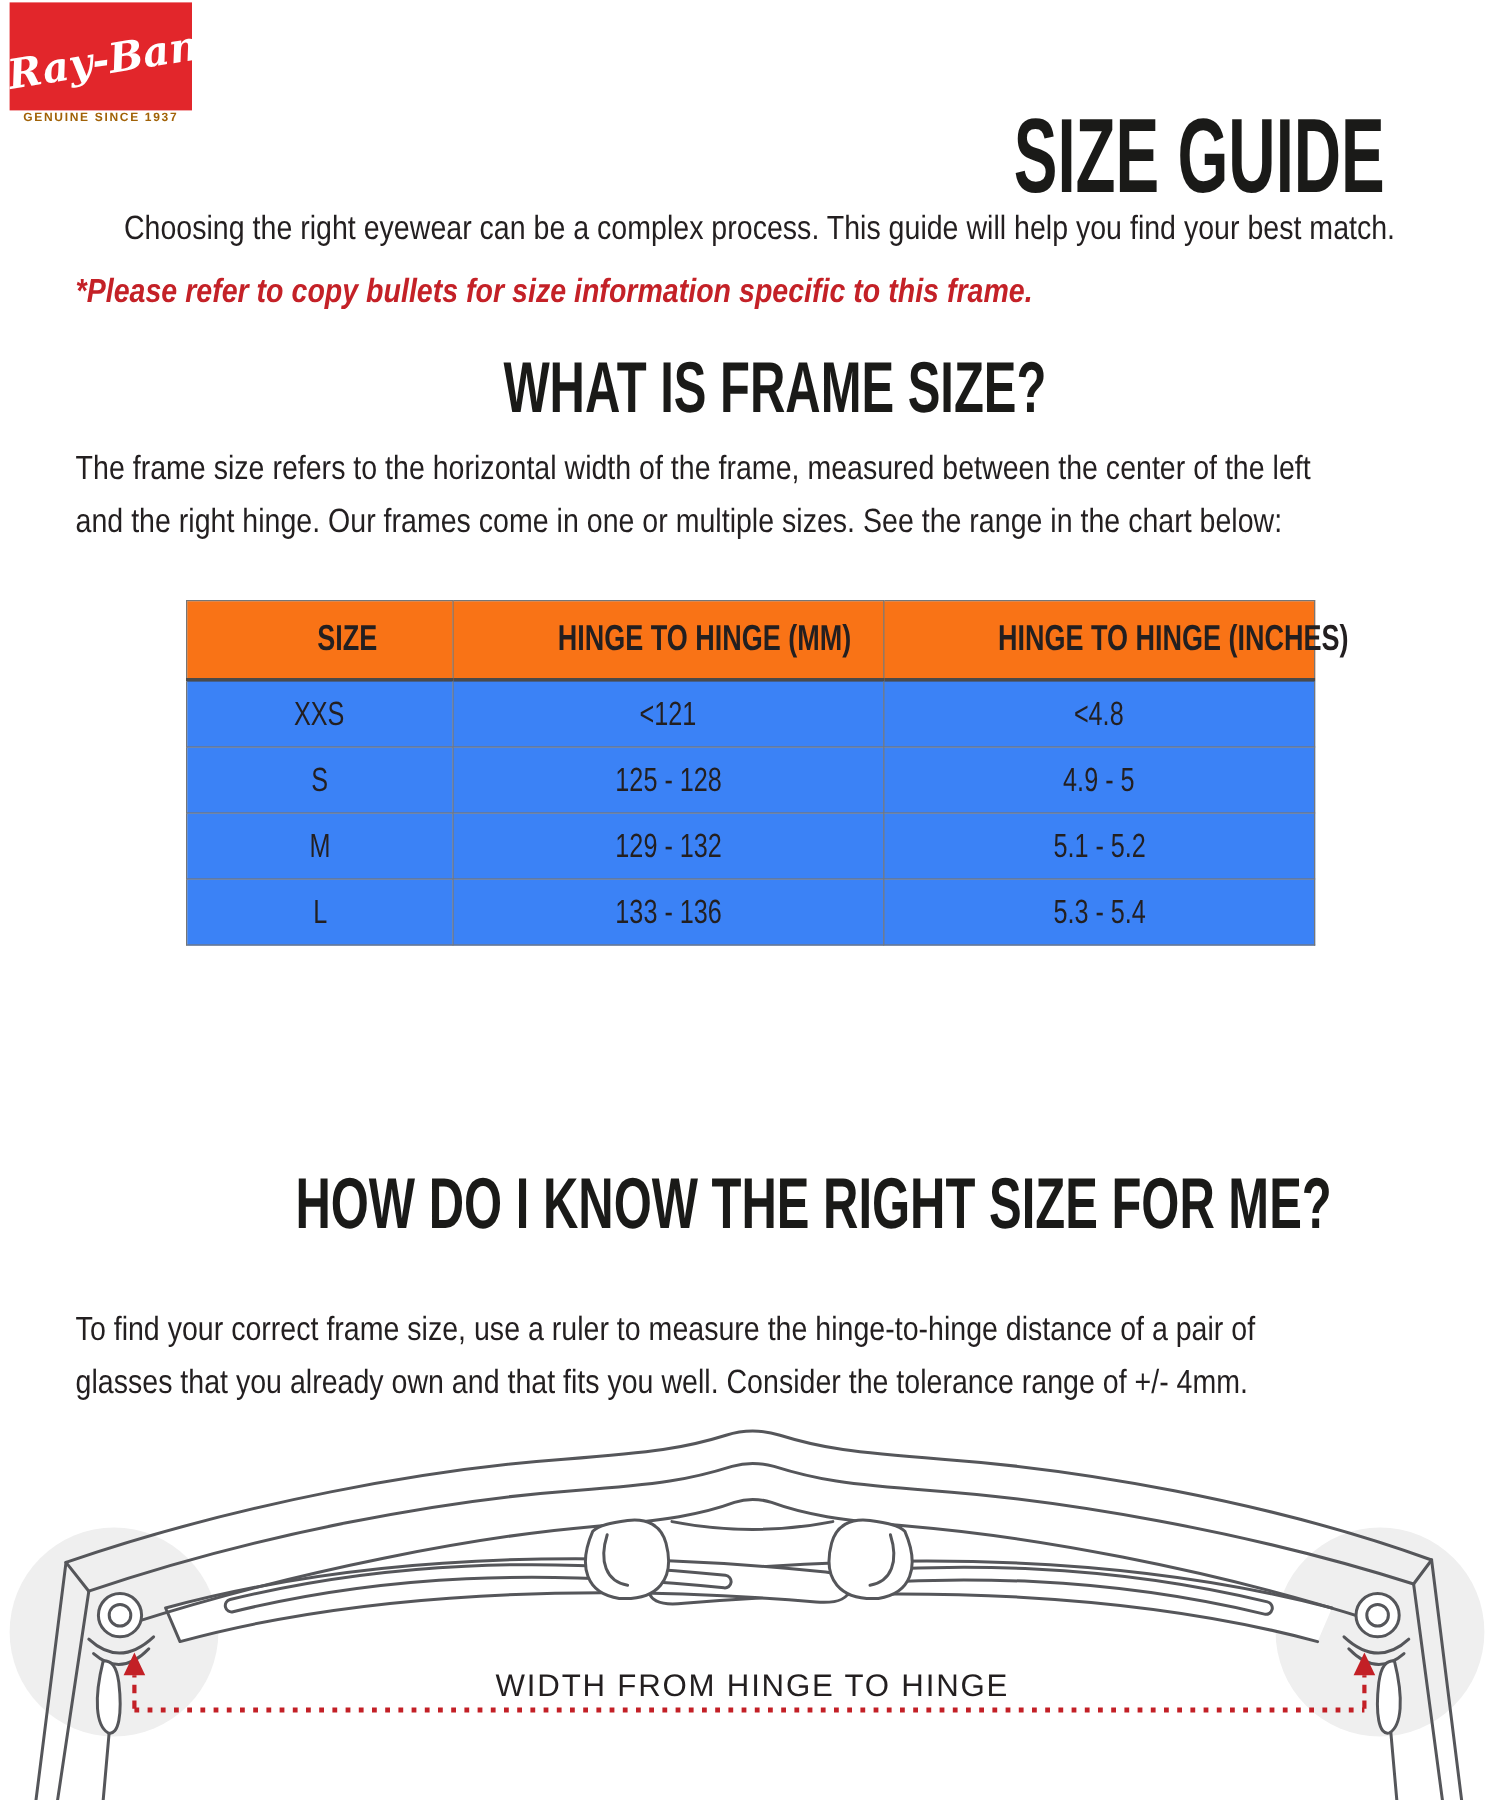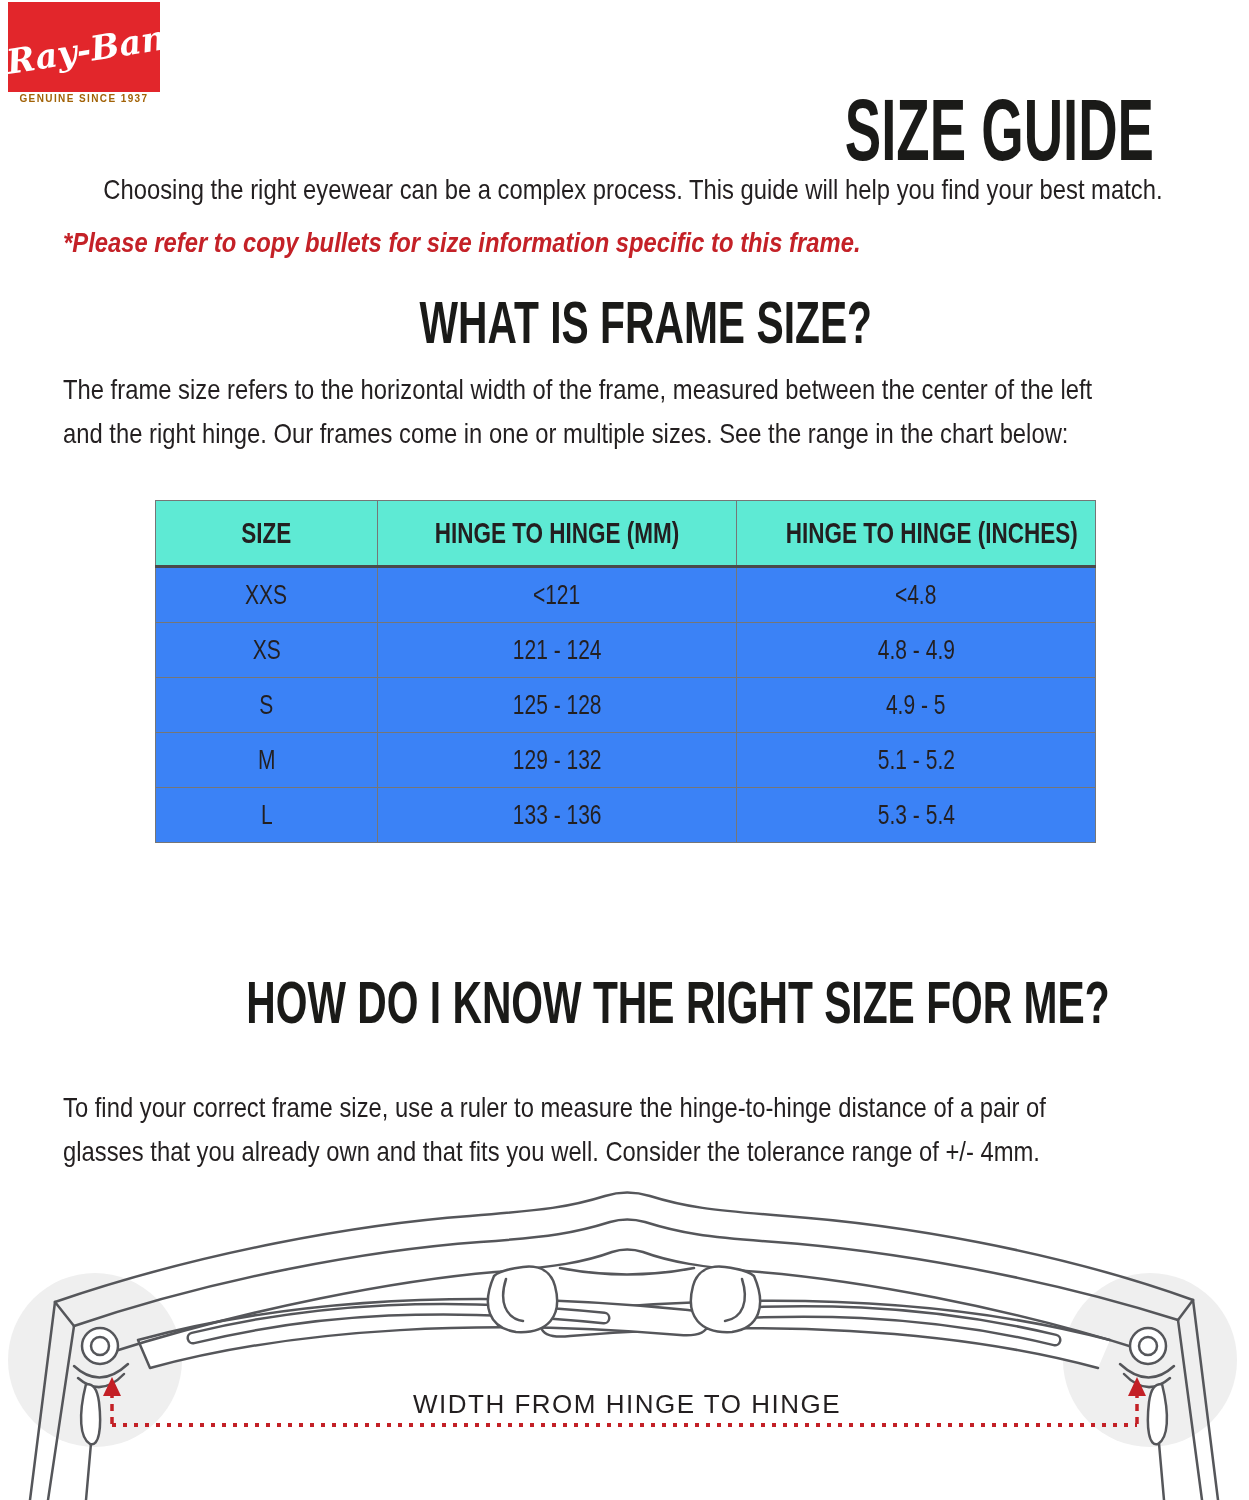--- a/index.html
+++ b/index.html
@@ -30,22 +30,22 @@
   #intro{top:168px;text-align:center;width:1341px;}
   #note{top:221px;font-weight:bold;font-style:italic;color:#C42127;}
   #para-frame-size{top:368px;}
   #para-right-size{top:1086px;}
 
   
   .size-table{position:absolute;left:155px;top:500px;width:941px;border-collapse:collapse;
     table-layout:fixed;}
   .size-table th,.size-table td{border:1.5px solid #767676;text-align:center;vertical-align:middle;
     padding:0;color:#231F20;}
-  .size-table th{height:64px;background:#5eead4;font-size:30px;font-weight:bold;
-    border-bottom:3px solid #4A4A4A;}
+  .size-table th{height:64px;background:#f97316;font-size:30px;font-weight:bold;
+    border-bottom:3px solid #4A4A4A;padding-left:46px;}
   .size-table td{height:54px;font-size:28px;font-weight:normal;background:#3b82f6;}
   .col-size{width:23.6%;} .col-mm{width:38.2%;} .col-in{width:38.2%;}
 
   
   .diagram{position:absolute;left:0;top:1180px;width:1249px;height:320px;}
 </style>
 </head>
 <body>
 
 <div id="page">
@@ -82,25 +82,20 @@
         <th><span class="sqt">SIZE</span></th>
         <th><span class="sqt">HINGE TO HINGE (MM)</span></th>
         <th><span class="sqt">HINGE TO HINGE (INCHES)</span></th>
       </tr>
     </thead>
     <tbody>
         <tr>
           <td><span class="sqt">XXS</span></td>
           <td><span class="sqt">&lt;121</span></td>
           <td><span class="sqt">&lt;4.8</span></td>
-        </tr>
-        <tr>
-          <td><span class="sqt">XS</span></td>
-          <td><span class="sqt">121 - 124</span></td>
-          <td><span class="sqt">4.8 - 4.9</span></td>
         </tr>
         <tr>
           <td><span class="sqt">S</span></td>
           <td><span class="sqt">125 - 128</span></td>
           <td><span class="sqt">4.9 - 5</span></td>
         </tr>
         <tr>
           <td><span class="sqt">M</span></td>
           <td><span class="sqt">129 - 132</span></td>
           <td><span class="sqt">5.1 - 5.2</span></td>

